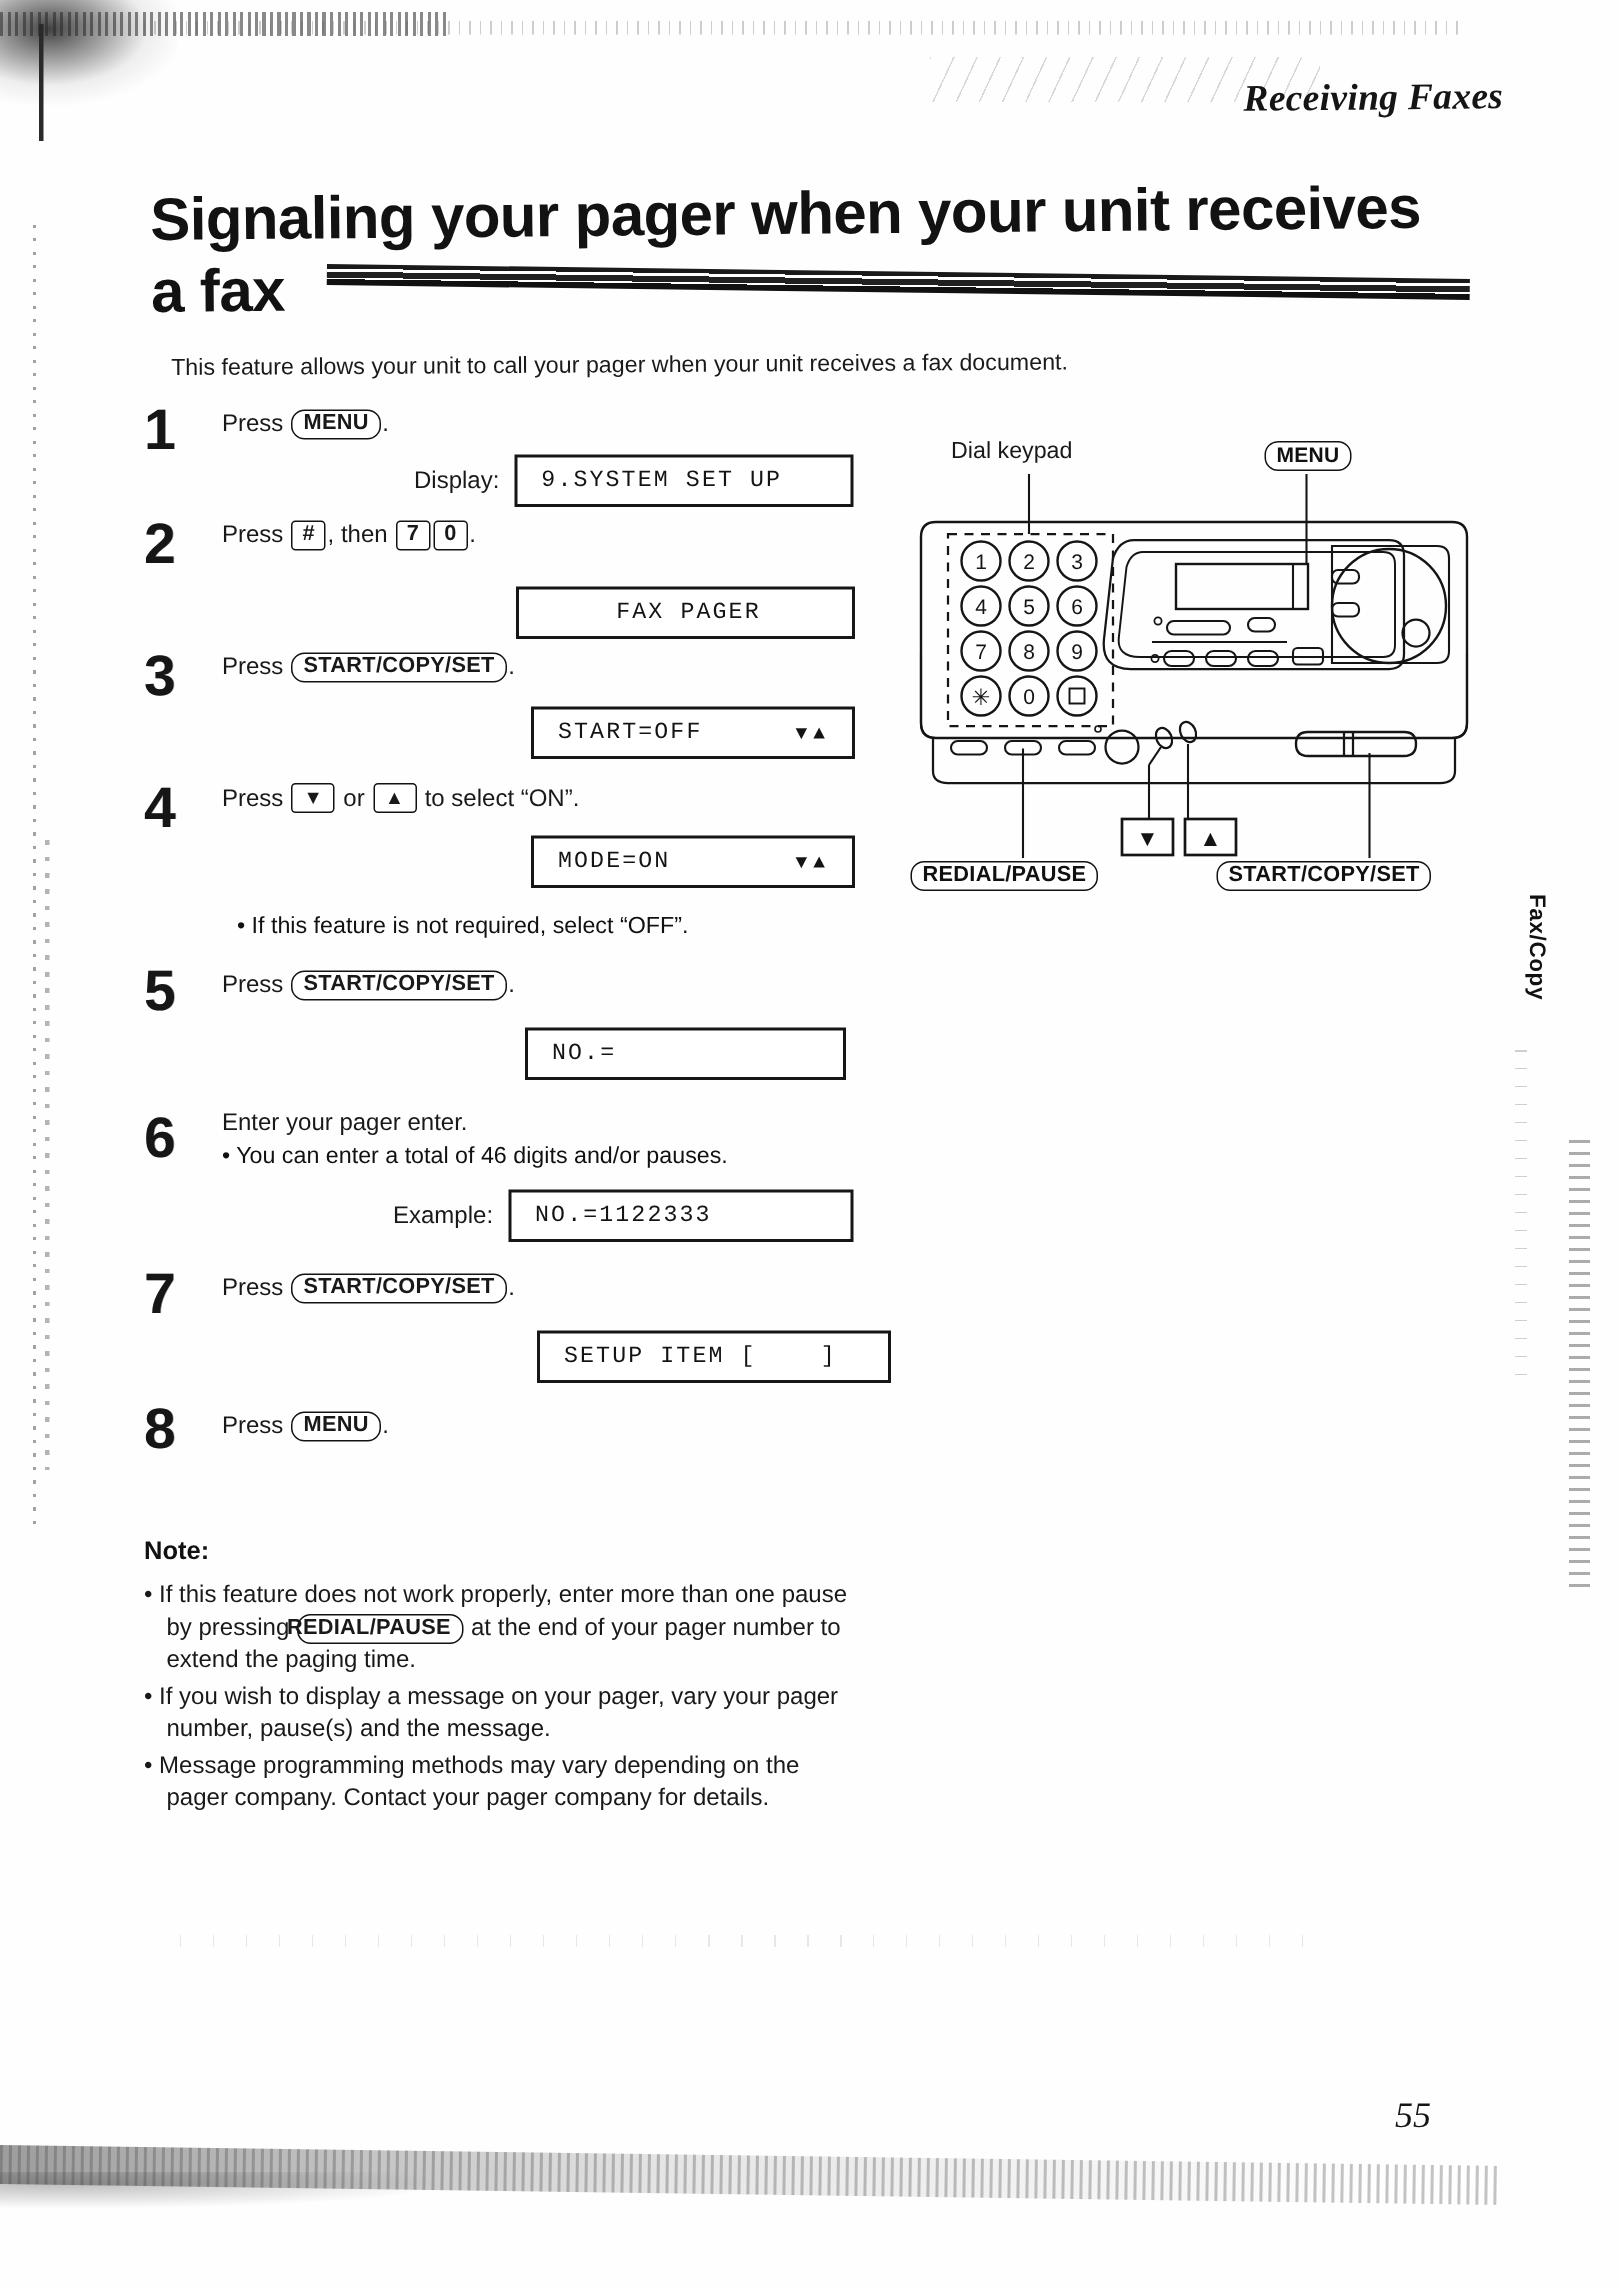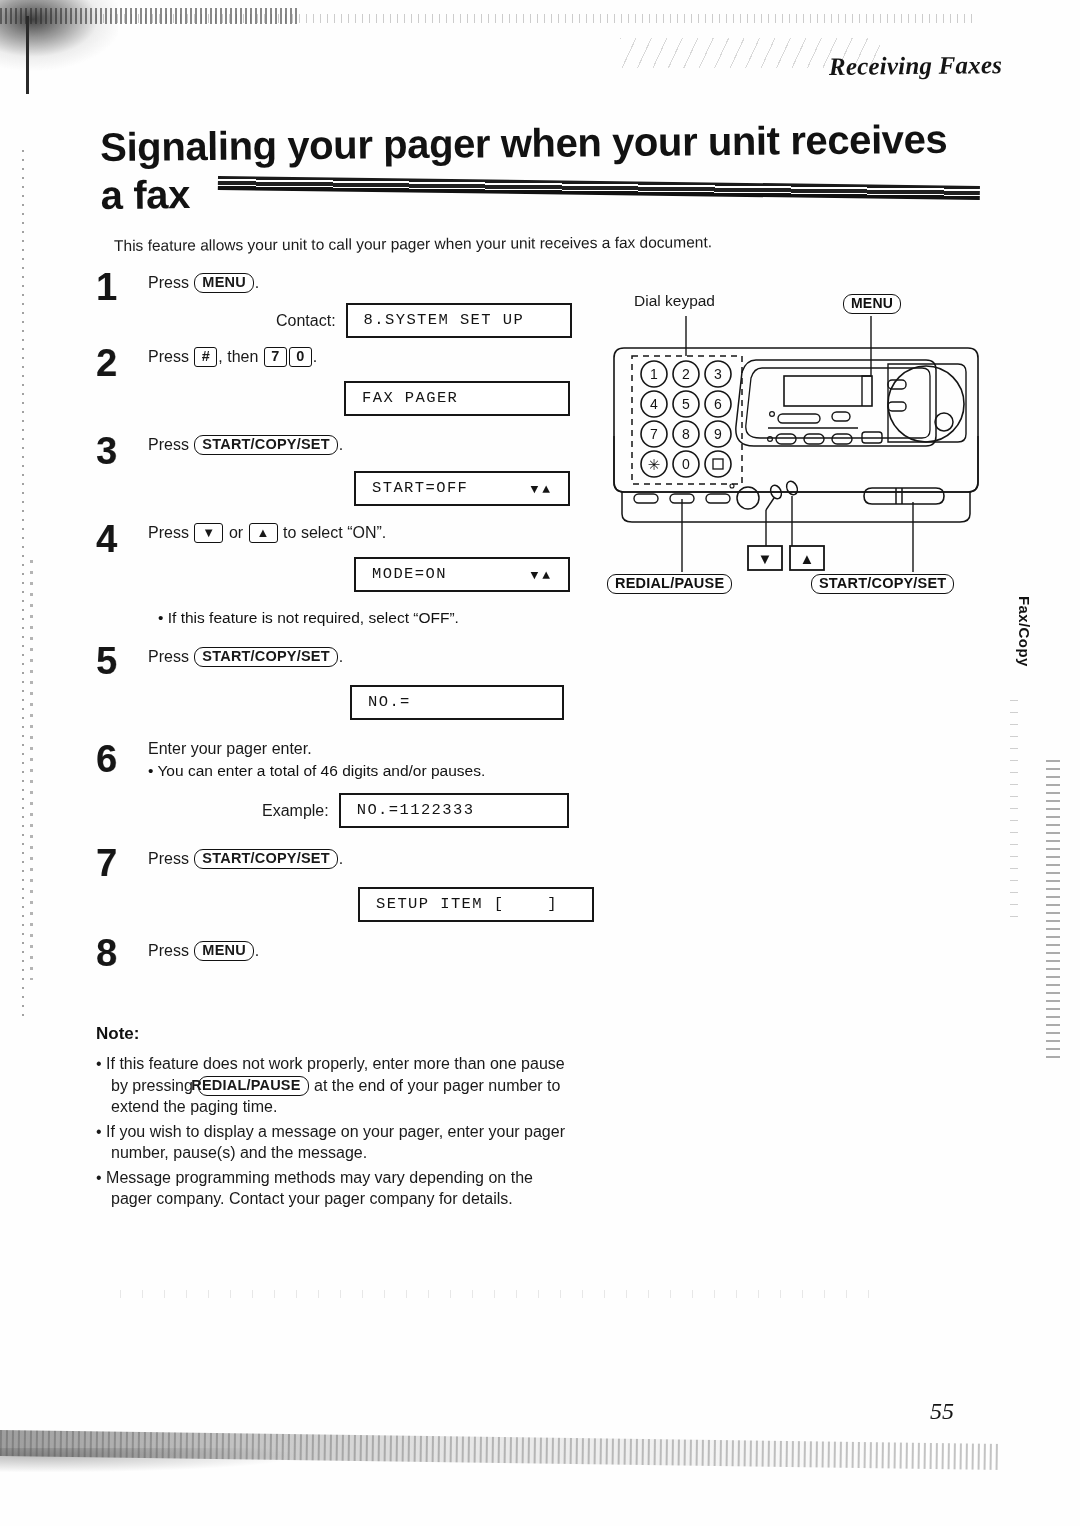--- a/index.html
+++ b/index.html
@@ -286,35 +286,35 @@
 
     <div class="step" style="height:74px;">
       <div class="step-num" style="top:-4px;">1</div>
       <div class="step-body">
         <span class="step-line">
           <span>Press</span>
           <span class="keycap">MENU</span><span>.</span>
         </span>
       </div>
       <div class="lcd-row" style="margin-left:180px; margin-top:10px;">
-        <span class="lcd-label">Contact:</span>
-        <div class="lcd" style="width:226px;"><span>8.SYSTEM SET UP</span></div>
+        <span class="lcd-label">Display:</span>
+        <div class="lcd" style="width:226px;"><span>9.SYSTEM SET UP</span></div>
       </div>
     </div>
 
     <div class="step" style="height:88px;">
       <div class="step-num" style="top:-2px;">2</div>
       <div class="step-body">
         <span class="step-line">
           <span>Press</span>
           <span class="keycap square">#</span><span>, then</span>
           <span class="keycap square">7</span><span class="keycap square">0</span><span>.</span>
         </span>
       </div>
-      <div class="lcd-row" style="margin-left:248px; margin-top:14px;">
+      <div class="lcd-row" style="margin-left:248px; margin-top:24px;text-align:center;">
         <div class="lcd" style="width:226px;"><span>FAX PAGER</span></div>
       </div>
     </div>
 
     <div class="step" style="height:88px;">
       <div class="step-num" style="top:-2px;">3</div>
       <div class="step-body">
         <span class="step-line">
           <span>Press</span>
           <span class="keycap">START/COPY/SET</span><span>.</span>
@@ -395,21 +395,21 @@
   <div id="note-block">
     <div id="note-title">Note:</div>
 
     <div class="note-item">•
       <span>If this feature does not work properly, enter more than one pause by pressing</span>
       <span class="keycap">REDIAL/PAUSE</span>
       <span>at the end of your pager number to extend the paging time.</span>
     </div>
 
     <div class="note-item">•
-      <span>If you wish to display a message on your pager, enter your pager number, pause(s) and the message.</span>
+      <span>If you wish to display a message on your pager, vary your pager number, pause(s) and the message.</span>
     </div>
 
     <div class="note-item">•
       <span>Message programming methods may vary depending on the pager company. Contact your pager company for details.</span>
     </div>
   </div>
 
   <div id="diagram">
     <svg width="420" height="346" viewBox="0 0 420 346" xmlns="http://www.w3.org/2000/svg">
       <g fill="none" stroke="#151515" stroke-width="1.6">

